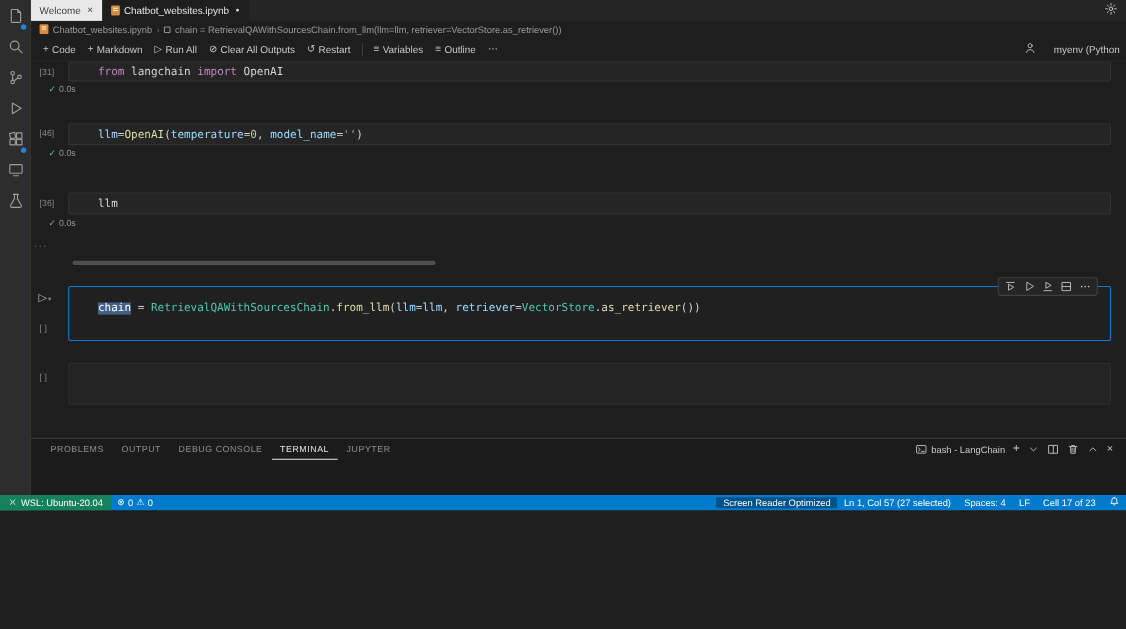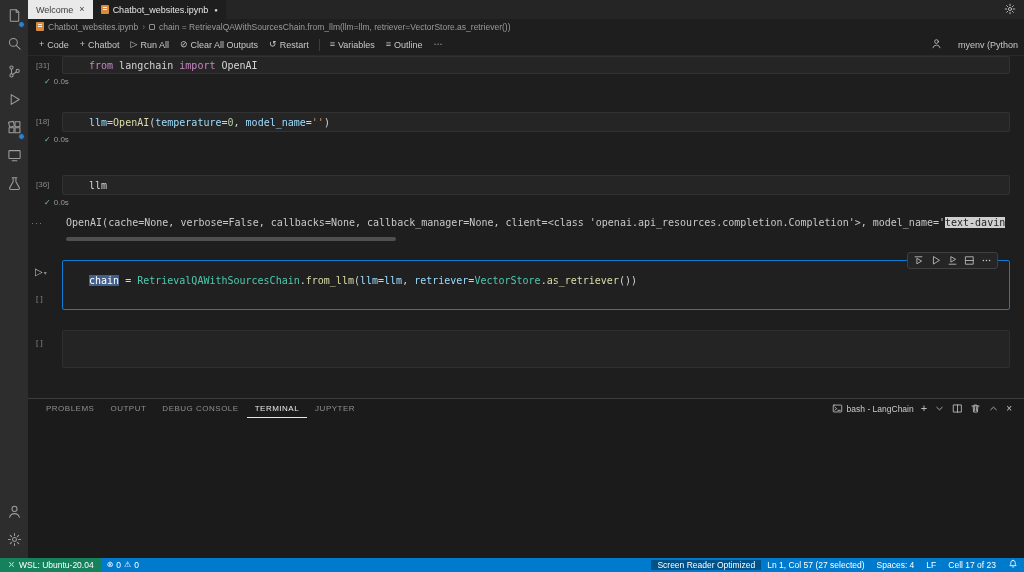--- a/index.html
+++ b/index.html
@@ -1,18 +1,18 @@
 <!DOCTYPE html>
 <html><head>
 <meta charset="utf-8">
 <style>
   *{margin:0;padding:0;box-sizing:border-box;}
   html,body{width:1024px;height:572px;overflow:hidden;}
   body{background:#1e1e1e;font-family:"Liberation Sans",sans-serif;color:#ccc;}
-  .app{position:relative;width:1024px;height:572px;background:#4d7c0f;overflow:hidden;}
+  .app{position:relative;width:1024px;height:464px;background:#4d7c0f;overflow:hidden;}
 
   
   .activity-bar{position:absolute;left:0;top:0;width:28px;height:558px;background:#2d2d2d;display:flex;flex-direction:column;align-items:center;padding:3px 0;z-index:5;}
   .ab-item{position:relative;width:28px;height:28px;display:flex;align-items:center;justify-content:center;}
   .ab-item svg{width:15px;height:15px;}
   .stroke{fill:none;stroke:#9d9d9d;stroke-width:1.1;stroke-linecap:round;stroke-linejoin:round;}
   .stroke-lite{fill:none;stroke:#c5c5c5;stroke-width:1.2;stroke-linecap:round;stroke-linejoin:round;}
   .stroke-white{fill:none;stroke:#ffffff;stroke-width:1.3;stroke-linecap:round;stroke-linejoin:round;}
   .ab-badge{position:absolute;right:3px;bottom:3px;width:7px;height:7px;border-radius:50%;background:#2b7fd4;border:1px solid #2d2d2d;}
   .ab-spacer{flex:1;}
@@ -203,21 +203,21 @@
       <span>chain = RetrievalQAWithSourcesChain.from_llm(llm=llm, retriever=VectorStore.as_retriever())</span>
     </div>
 
     <div class="nb-toolbar">
       <div class="tb-btn">
         <span class="tb-ic">+</span>
         <span>Code</span>
       </div>
       <div class="tb-btn">
         <span class="tb-ic">+</span>
-        <span>Chatbot</span>
+        <span>Markdown</span>
       </div>
       <div class="tb-btn">
         <span class="tb-ic">▷</span>
         <span>Run All</span>
       </div>
       <div class="tb-btn">
         <span class="tb-ic">⊘</span>
         <span>Clear All Outputs</span>
       </div>
       <div class="tb-btn">
@@ -249,40 +249,39 @@
 
       <span class="exec-label e1">[31]</span>
       <div class="cell-editor c1">
         <div class="code-line"><span class="tk-kw">from</span><span class="tk-plain"> langchain </span><span class="tk-kw">import</span><span class="tk-plain"> OpenAI</span></div>
       </div>
       <div class="cell-status s1">
         <span class="check-ic">✓</span>
         <span>0.0s</span>
       </div>
 
-      <span class="exec-label e2">[18]</span>
+      <span class="exec-label e2">[46]</span>
       <div class="cell-editor c2">
         <div class="code-line"><span class="tk-var">llm</span><span class="tk-plain">=</span><span class="tk-fn">OpenAI</span><span class="tk-plain">(</span><span class="tk-var">temperature</span><span class="tk-plain">=</span><span class="tk-num">0</span><span class="tk-plain">, </span><span class="tk-var">model_name</span><span class="tk-plain">=</span><span class="tk-str">''</span><span class="tk-plain">)</span></div>
       </div>
       <div class="cell-status s2">
         <span class="check-ic">✓</span>
         <span>0.0s</span>
       </div>
 
       <span class="exec-label e3">[36]</span>
       <div class="cell-editor c3">
         <div class="code-line"><span class="tk-plain">llm</span></div>
       </div>
       <div class="cell-status s3">
         <span class="check-ic">✓</span>
         <span>0.0s</span>
       </div>
 
       <span class="output-gutter">···</span>
-      <div class="output-line"><span class="tk-out">OpenAI(cache=None, verbose=False, callbacks=None, callback_manager=None, client=&lt;class 'openai.api_resources.completion.Completion'&gt;, model_name='</span><span class="tk-outsel">text-davin</span></div>
       <div class="h-scroll"></div>
 
       <div class="cell-toolbar">
         <span class="ct-btn">
             <svg viewBox="0 0 16 16">
               <path class="stroke-lite" d="M3 2.6h10M5.6 5.4v7.4L12 9.1z"></path>
             </svg>
           </span>
         <span class="ct-btn">
             <svg viewBox="0 0 16 16">

